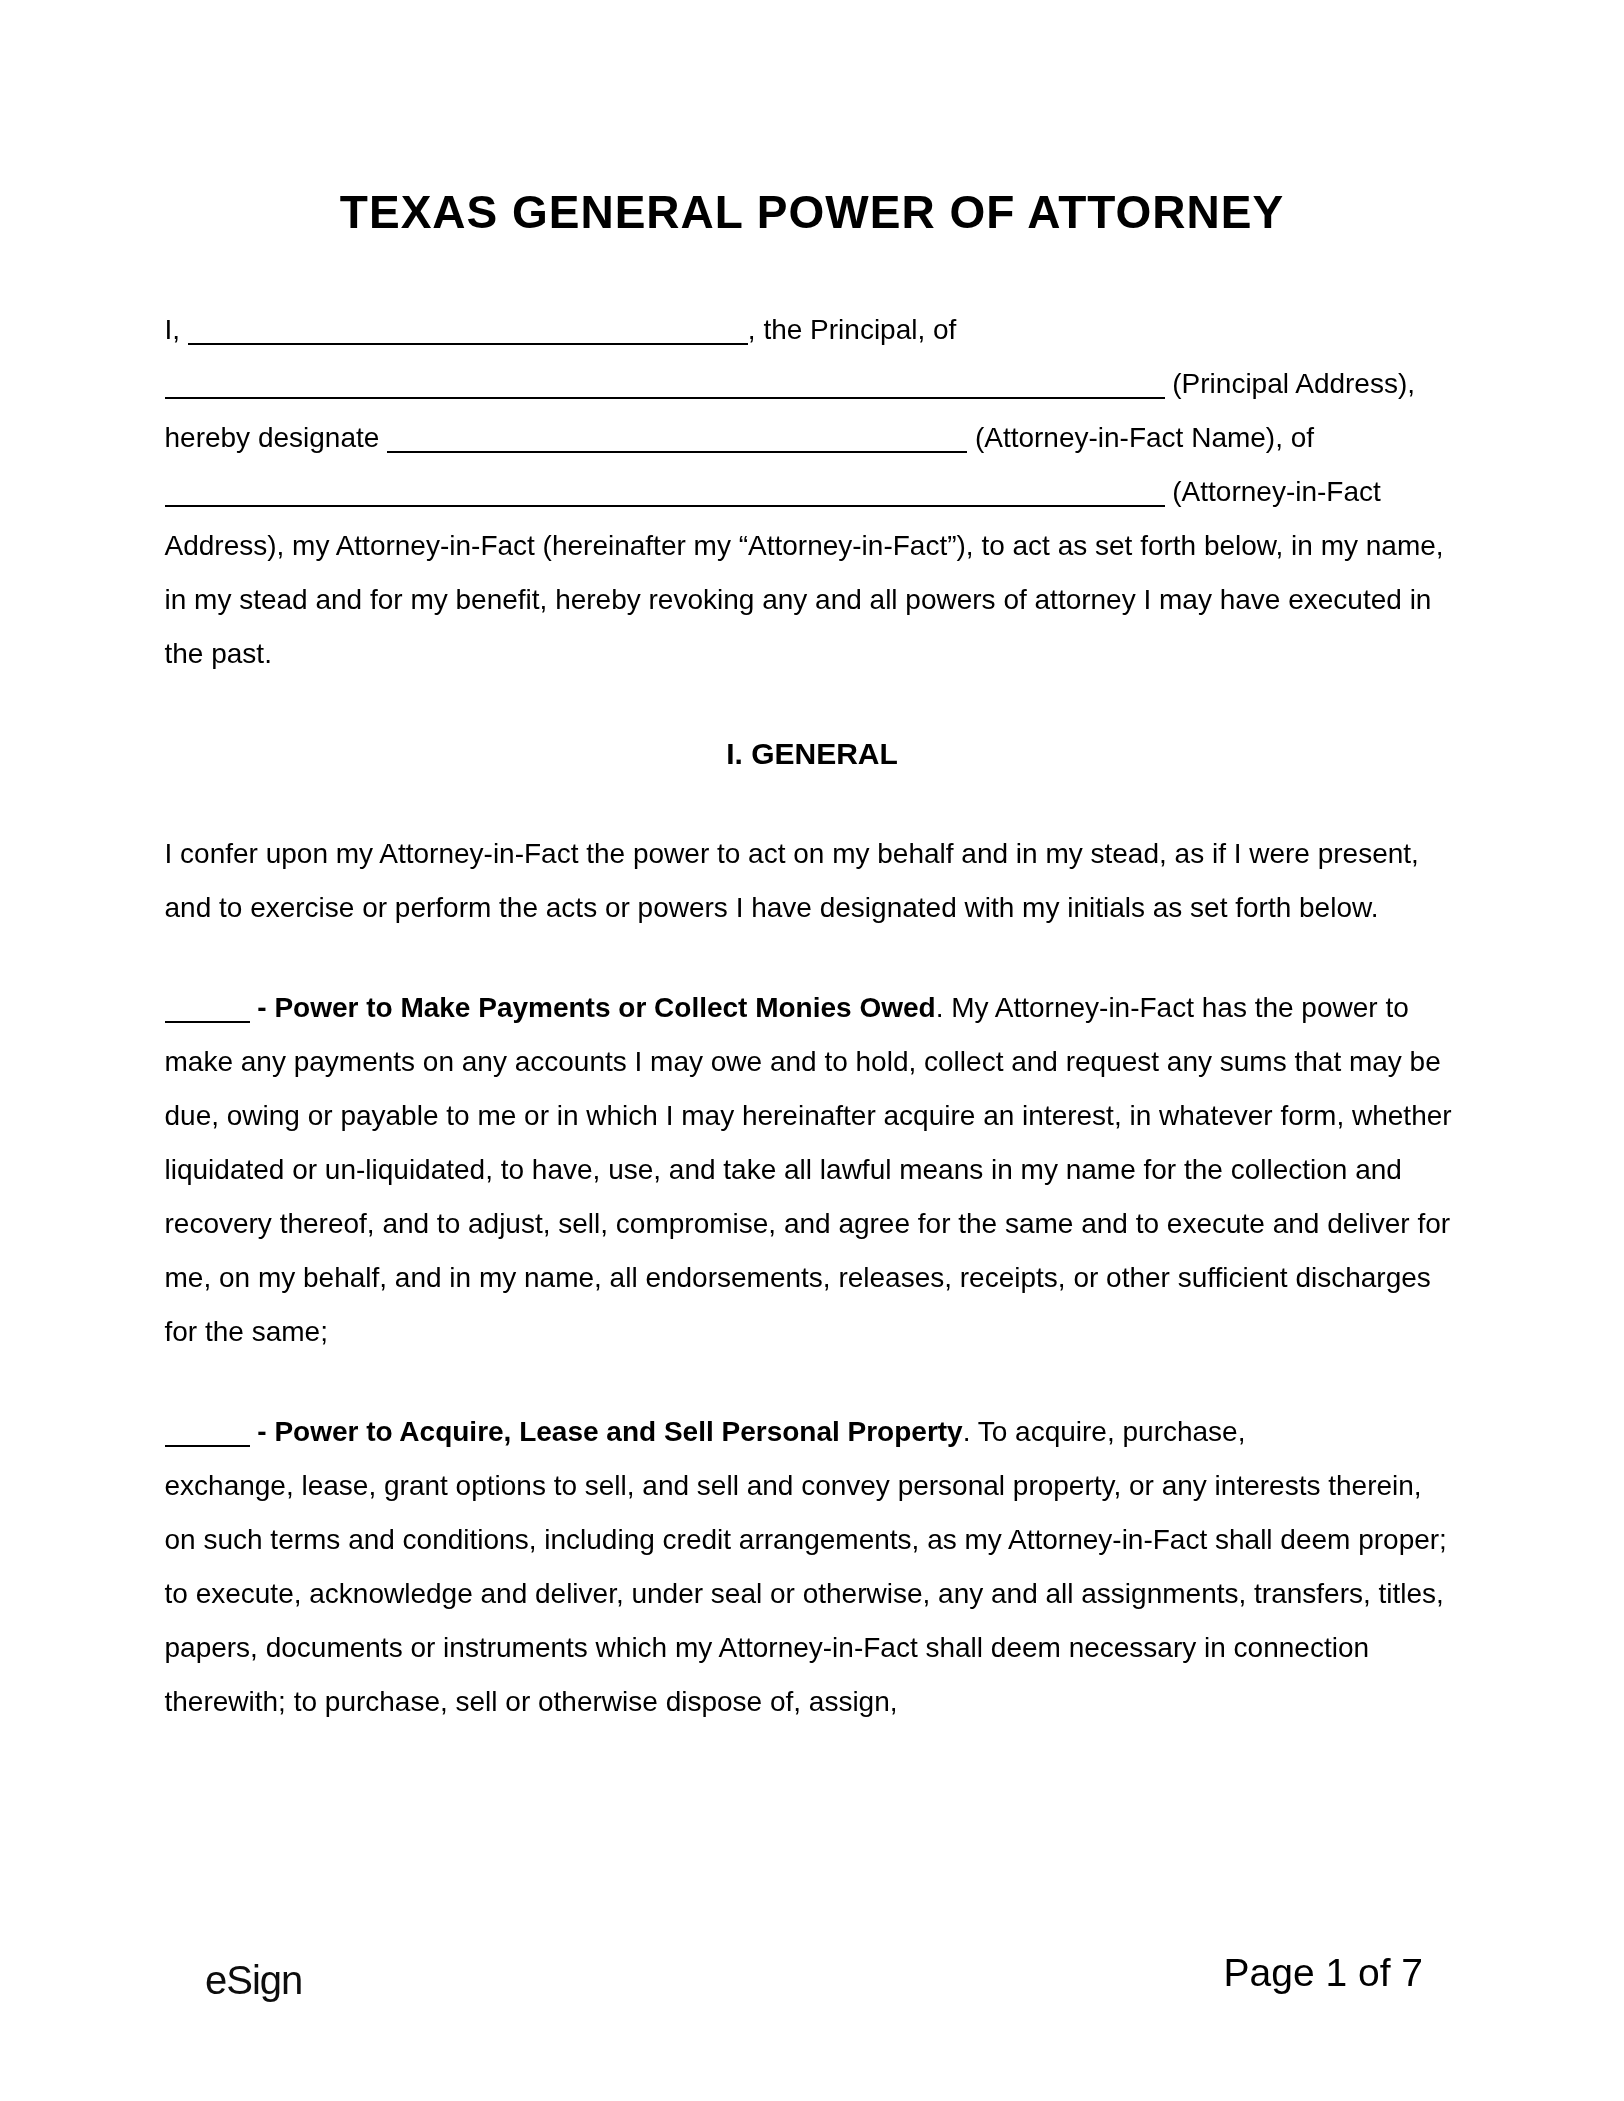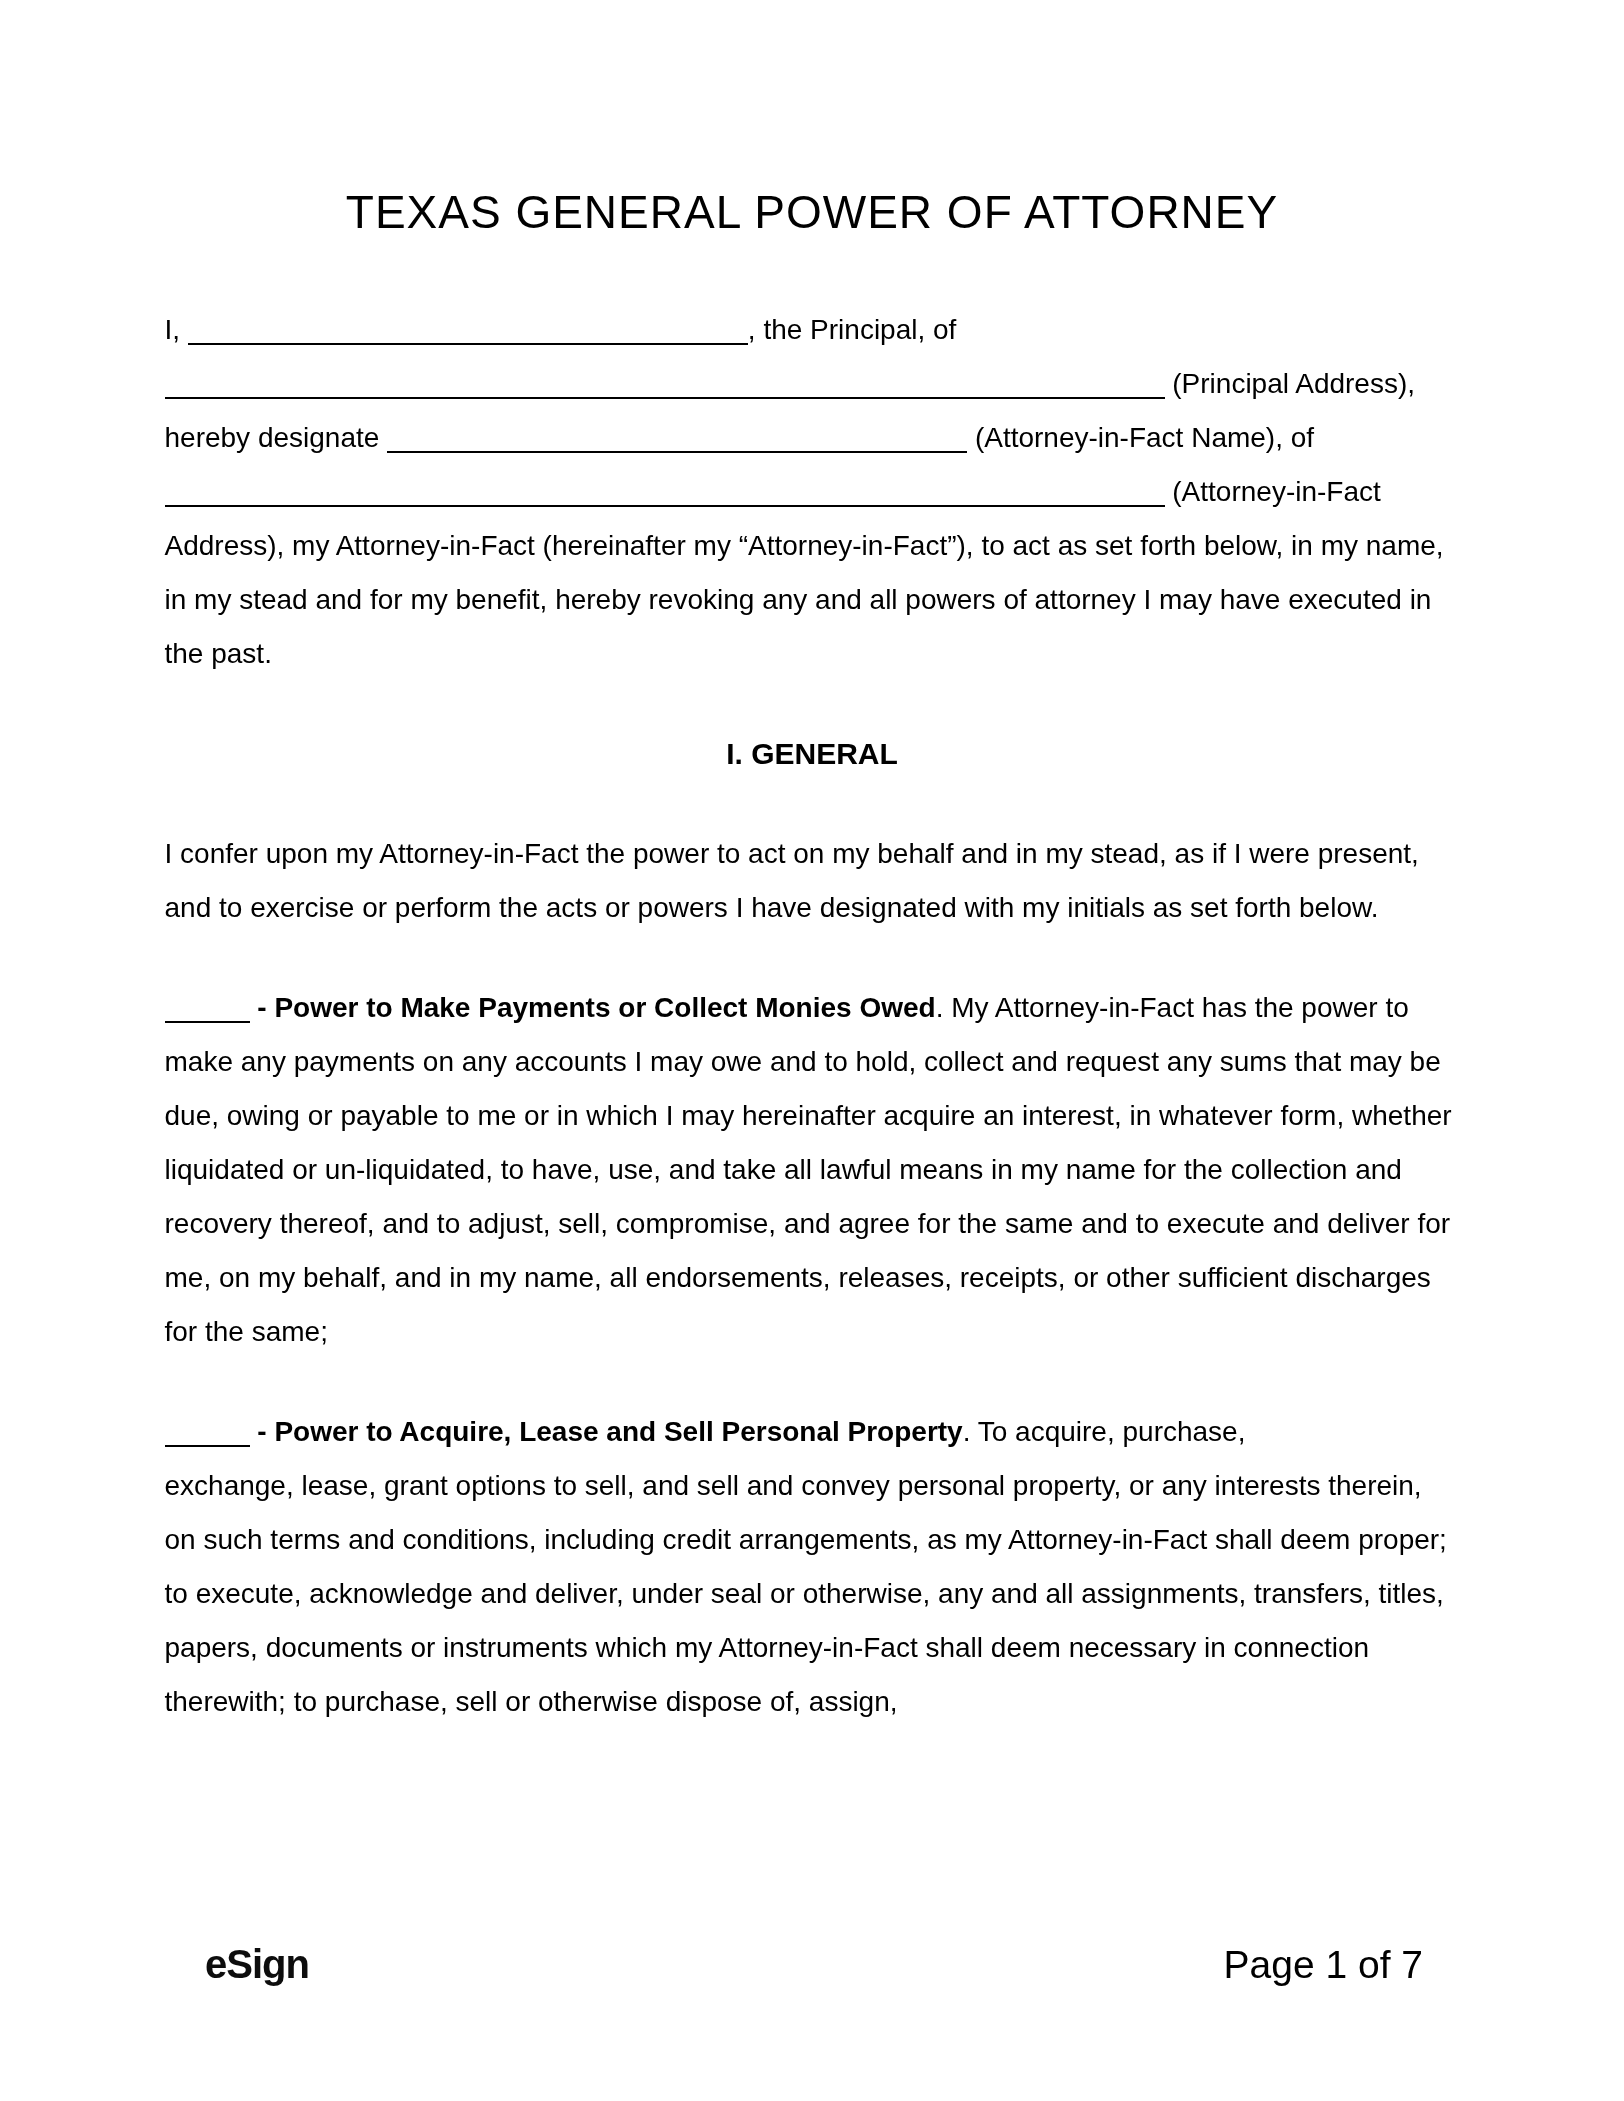--- a/index.html
+++ b/index.html
@@ -14,21 +14,21 @@
   }
   .page {
     position: absolute;
     inset: 0;
     background: #ffffff;
   }
   .title {
     margin: 186px 0 0 0;
     text-align: center;
     font-size: 46px;
-    font-weight: normal;
+    font-weight: bold;
     letter-spacing: 1px;
     line-height: 1.15;
   }
   .content {
     width: 1295px;
     margin: 64px auto 0 auto;
     font-size: 28px;
     line-height: 54px;
     text-align: left;
   }
@@ -50,23 +50,24 @@
     position: absolute;
     left: 205px;
     right: 201px;
     top: 1942px;
     display: flex;
     justify-content: space-between;
     align-items: center;
   }
   .brand {
     font-size: 40px;
-    font-weight: bold;
+    font-weight: normal;
     letter-spacing: -1px;
     color: #0d0d0d;
+    margin-top: 16px;
   }
   .pagenum { font-size: 39px; }
 </style>
 </head>
 <body style="background: rgb(255, 255, 255); color: rgb(0, 0, 0);">
 
 <div class="page">
   <h1 class="title">TEXAS GENERAL POWER OF ATTORNEY</h1>
   <main class="content">
       <div class="para"><span>I, </span><span class="blank" style="width: 560px;"></span><span>, the Principal, of</span><br><span class="blank" style="width: 1000px;"></span><span> (Principal Address),</span><br><span>hereby designate </span><span class="blank" style="width: 580px;"></span><span> (Attorney-in-Fact Name), of</span><br><span class="blank" style="width: 1000px;"></span><span> (Attorney-in-Fact Address), my Attorney-in-Fact (hereinafter my “Attorney-in-Fact”), to act as set forth below, in my name, in my stead and for my benefit, hereby revoking any and all powers of attorney I may have executed in the past.</span></div>

